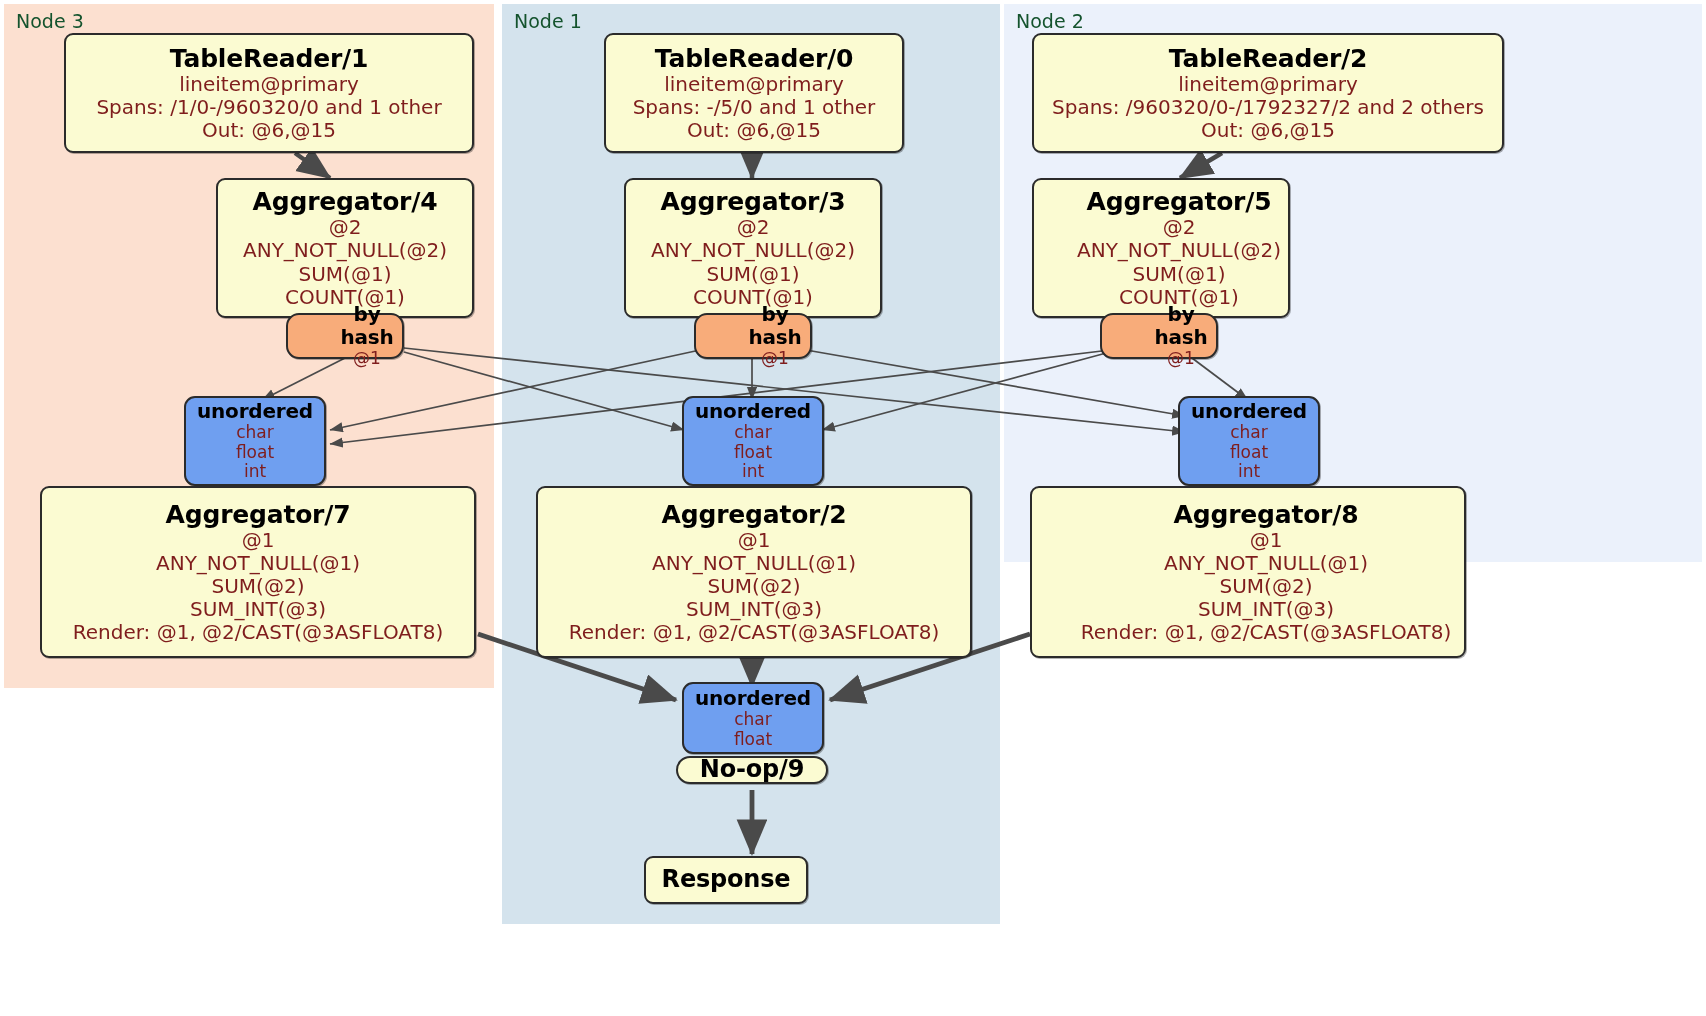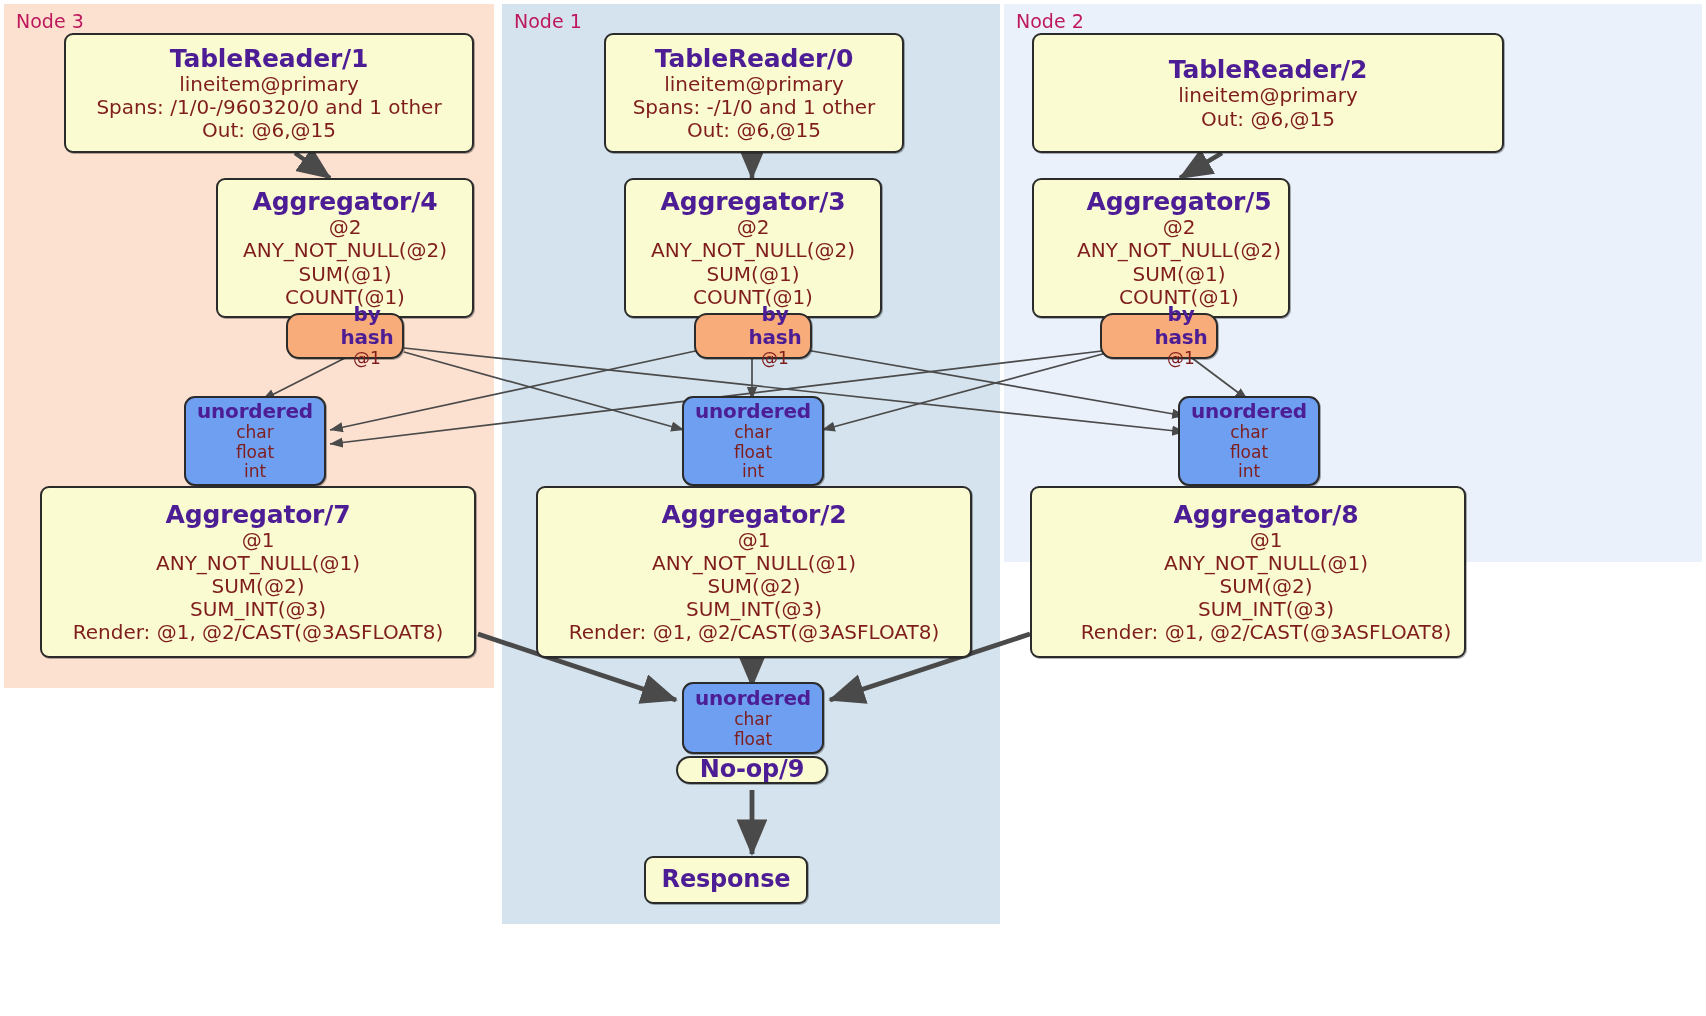--- a/index.html
+++ b/index.html
@@ -21,21 +21,21 @@
   
   .node-panel {
     position: absolute;
     box-sizing: border-box;
   }
   .node-panel-label {
     position: absolute;
     left: 12px;
     top: 6px;
     font-size: 19px;
-    color: #be185d;
+    color: #14532d;
     white-space: nowrap;
   }
 
   
   .gbox {
     position: absolute;
     box-sizing: border-box;
     display: flex;
     flex-direction: column;
     align-items: center;
@@ -58,21 +58,21 @@
   }
   .receiver {
     background: #6f9ff0;
     border: 2px solid #2b2b2b;
     border-radius: 11px;
     box-shadow: 1px 1px 0 rgba(0,0,0,0.30);
   }
   .gtitle {
     font-weight: bold;
     font-size: 25px;
-    color: #4c1d95;
+    color: #000000;
     letter-spacing: -0.2px;
   }
   .router .gtitle, .receiver .gtitle {
     font-size: 20px;
   }
   .gline {
     font-size: 20px;
     color: #7f1d1d;
     white-space: nowrap;
   }
@@ -173,21 +173,21 @@
     <div class="gline">@1</div>
     <div class="gline">ANY_NOT_NULL(@1)</div>
     <div class="gline">SUM(@2)</div>
     <div class="gline">SUM_INT(@3)</div>
     <div class="gline">Render: @1, @2/CAST(@3ASFLOAT8)</div>
   </div>
 
   <div class="gbox proc" style="left:604px; top:33px; width:300px; height:120px;">
     <div class="gtitle">TableReader/0</div>
     <div class="gline">lineitem@primary</div>
-    <div class="gline">Spans: -/1/0 and 1 other</div>
+    <div class="gline">Spans: -/5/0 and 1 other</div>
     <div class="gline">Out: @6,@15</div>
   </div>
 
   <div class="gbox proc" style="left:624px; top:178px; width:258px; height:140px;">
     <div class="gtitle">Aggregator/3</div>
     <div class="gline">@2</div>
     <div class="gline">ANY_NOT_NULL(@2)</div>
     <div class="gline">SUM(@1)</div>
     <div class="gline">COUNT(@1)</div>
   </div>
@@ -223,20 +223,21 @@
     <div class="gtitle">No-op/9</div>
   </div>
 
   <div class="gbox proc small-proc" style="left:644px; top:856px; width:164px; height:48px;">
     <div class="gtitle">Response</div>
   </div>
 
   <div class="gbox proc" style="left:1032px; top:33px; width:472px; height:120px;">
     <div class="gtitle">TableReader/2</div>
     <div class="gline">lineitem@primary</div>
+    <div class="gline">Spans: /960320/0-/1792327/2 and 2 others</div>
     <div class="gline">Out: @6,@15</div>
   </div>
 
   <div class="gbox proc" style="left:1032px; top:178px; width:258px; height:140px;padding-left:36px;">
     <div class="gtitle">Aggregator/5</div>
     <div class="gline">@2</div>
     <div class="gline">ANY_NOT_NULL(@2)</div>
     <div class="gline">SUM(@1)</div>
     <div class="gline">COUNT(@1)</div>
   </div>

